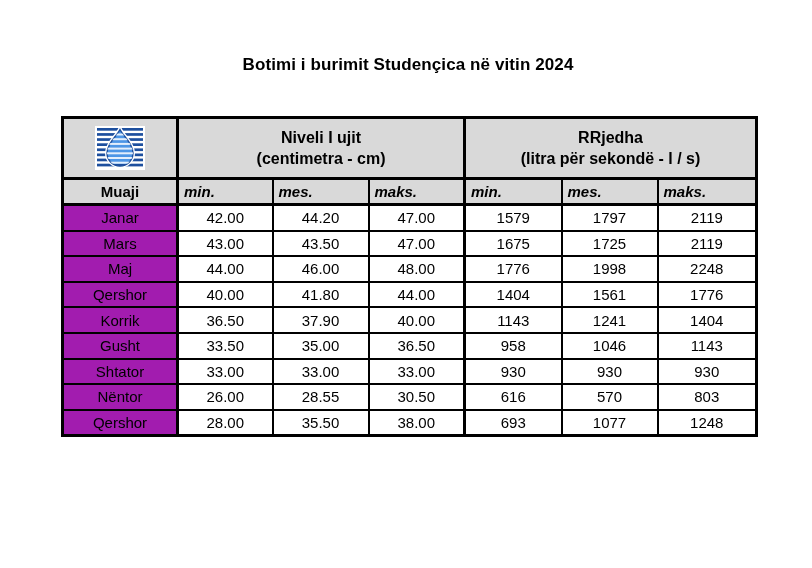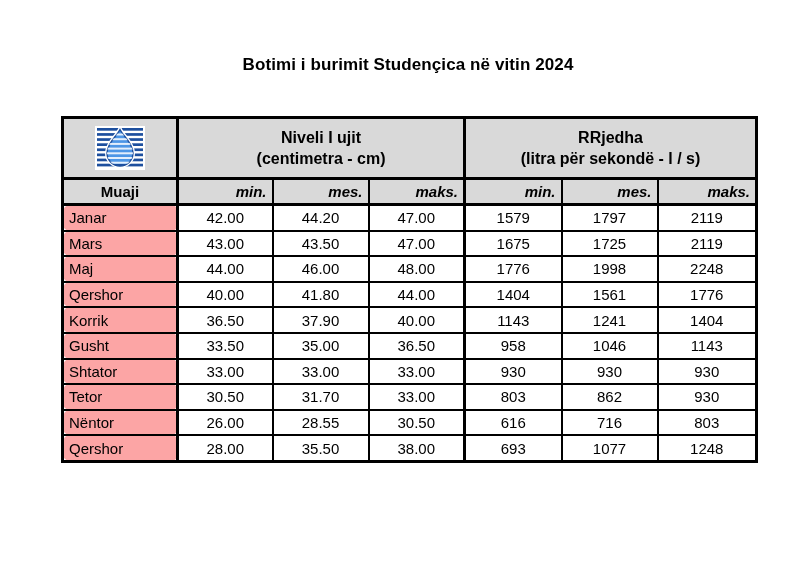--- a/index.html
+++ b/index.html
@@ -50,31 +50,30 @@
   .group-title { font-size: 16px; font-weight: bold; line-height: 21px; }
   .group-sub   { font-size: 16px; font-weight: bold; line-height: 21px; }
   .logo-cell { text-align: center; vertical-align: middle; }
   .sub-row th { height: 23px; }
   .muaji-h {
     text-align: center;
     font-weight: bold;
     font-size: 16px;
   }
   .sub-h {
-    text-align: right;
+    text-align: left;
     font-weight: bold;
     font-style: italic;
     font-size: 15px;
   }
   .data-row td { height: 23.6px; }
   td.month {
-    background: #fca5a5;
-    text-align: left;
-    font-size: 15px;
-    border-radius: 7px;
+    background: #a21caf;
+    text-align: center;
+    font-size: 15px;
   }
   td.val {
     background: #ffffff;
     text-align: center;
     font-size: 15px;
   }
   .thick-r { border-right-width: 3px !important; }
   .thick-b { border-bottom-width: 3px !important; }
   .logo-svg { display: inline-block; vertical-align: middle; }
 </style>
@@ -207,35 +206,26 @@
     <tr class="data-row">
       <td class="month thick-r">Shtator</td>
       <td class="val">33.00</td>
       <td class="val">33.00</td>
       <td class="val thick-r">33.00</td>
       <td class="val">930</td>
       <td class="val">930</td>
       <td class="val">930</td>
     </tr>
     <tr class="data-row">
-      <td class="month thick-r">Tetor</td>
-      <td class="val">30.50</td>
-      <td class="val">31.70</td>
-      <td class="val thick-r">33.00</td>
-      <td class="val">803</td>
-      <td class="val">862</td>
-      <td class="val">930</td>
-    </tr>
-    <tr class="data-row">
       <td class="month thick-r">Nëntor</td>
       <td class="val">26.00</td>
       <td class="val">28.55</td>
       <td class="val thick-r">30.50</td>
       <td class="val">616</td>
-      <td class="val">716</td>
+      <td class="val">570</td>
       <td class="val">803</td>
     </tr>
     <tr class="data-row">
       <td class="month thick-r">Qershor</td>
       <td class="val">28.00</td>
       <td class="val">35.50</td>
       <td class="val thick-r">38.00</td>
       <td class="val">693</td>
       <td class="val">1077</td>
       <td class="val">1248</td>

